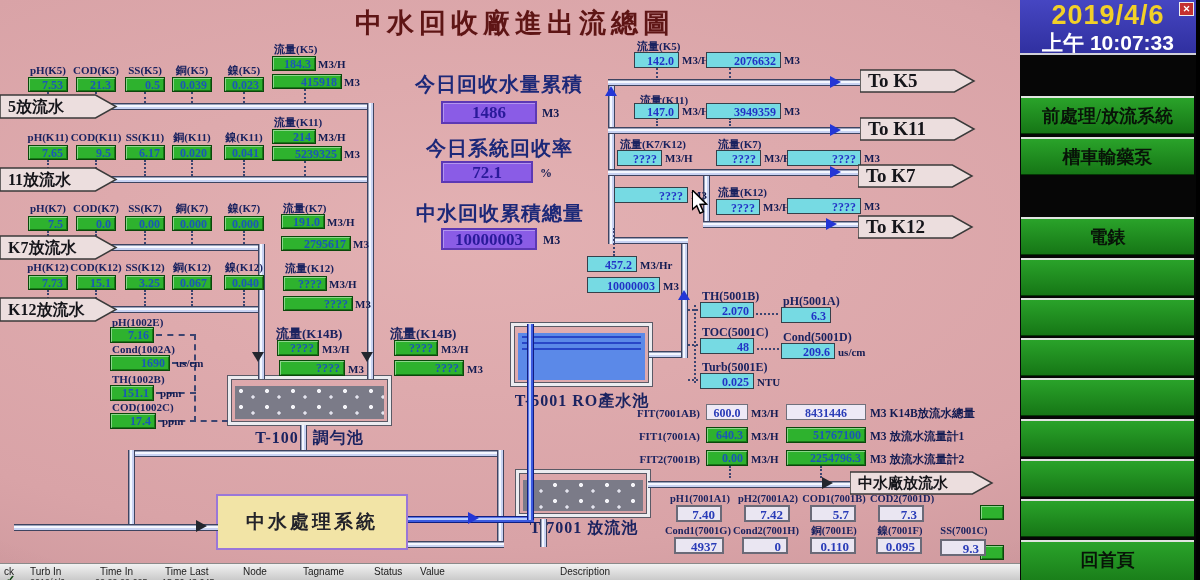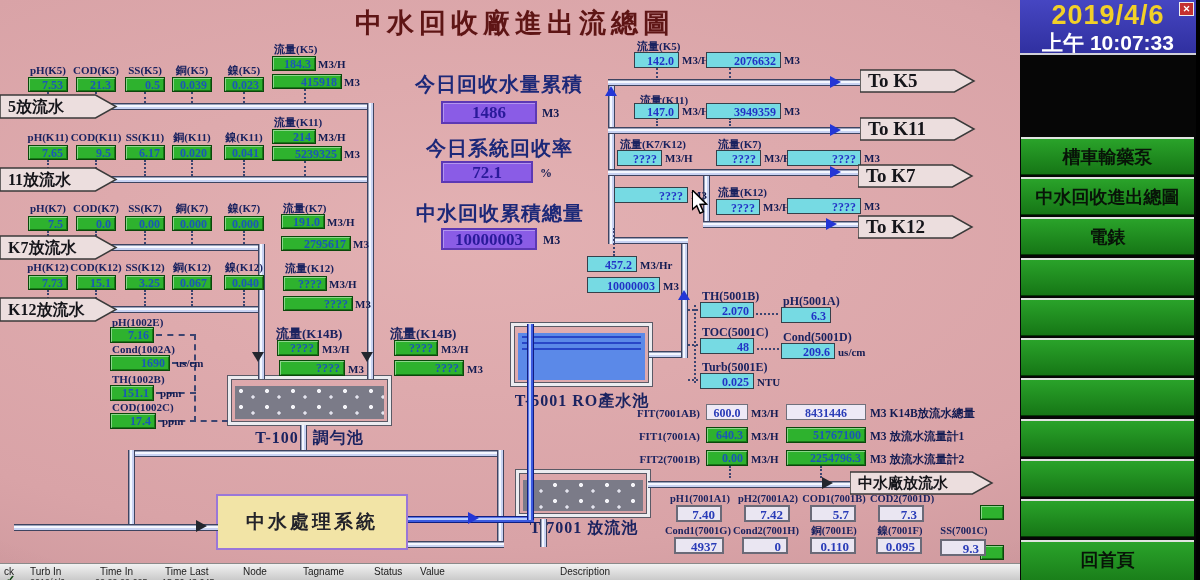--- a/index.html
+++ b/index.html
@@ -406,22 +406,22 @@
       <div class="wbox" style="left: 940px; top: 539px; width: 46px;">9.3</div>
     </div>
 
   <div class="sidebar">
     <div class="clock">
       <div class="clock-date">2019/4/6</div>
       <div class="clock-time">上午 10:07:33</div>
       <div class="close-btn">✕</div>
     </div>
     <div id="sidebuttons" style="left:0;top:0;width:176px;height:580px;">
+        <div class="sbtn" style="top: 96px; height: 38px; line-height: 36px;">前處理/放流系統</div>
         <div class="sbtn" style="top: 137px; height: 38px; line-height: 36px;">槽車輸藥泵</div>
-        <div class="sbtn" style="top: 177px; height: 38px; line-height: 36px;">中水回收進出總圖</div>
         <div class="sbtn" style="top: 217px; height: 38px; line-height: 36px;">電錶</div>
         <div class="sbtn" style="top: 258px; height: 38px; line-height: 36px;"></div>
         <div class="sbtn" style="top: 298px; height: 38px; line-height: 36px;"></div>
         <div class="sbtn" style="top: 338px; height: 38px; line-height: 36px;"></div>
         <div class="sbtn" style="top: 378px; height: 38px; line-height: 36px;"></div>
         <div class="sbtn" style="top: 419px; height: 38px; line-height: 36px;"></div>
         <div class="sbtn" style="top: 459px; height: 38px; line-height: 36px;"></div>
         <div class="sbtn" style="top: 499px; height: 38px; line-height: 36px;"></div>
         <div class="sbtn" style="top: 540px; height: 51px; line-height: 36px;">回首頁</div>
       </div>

